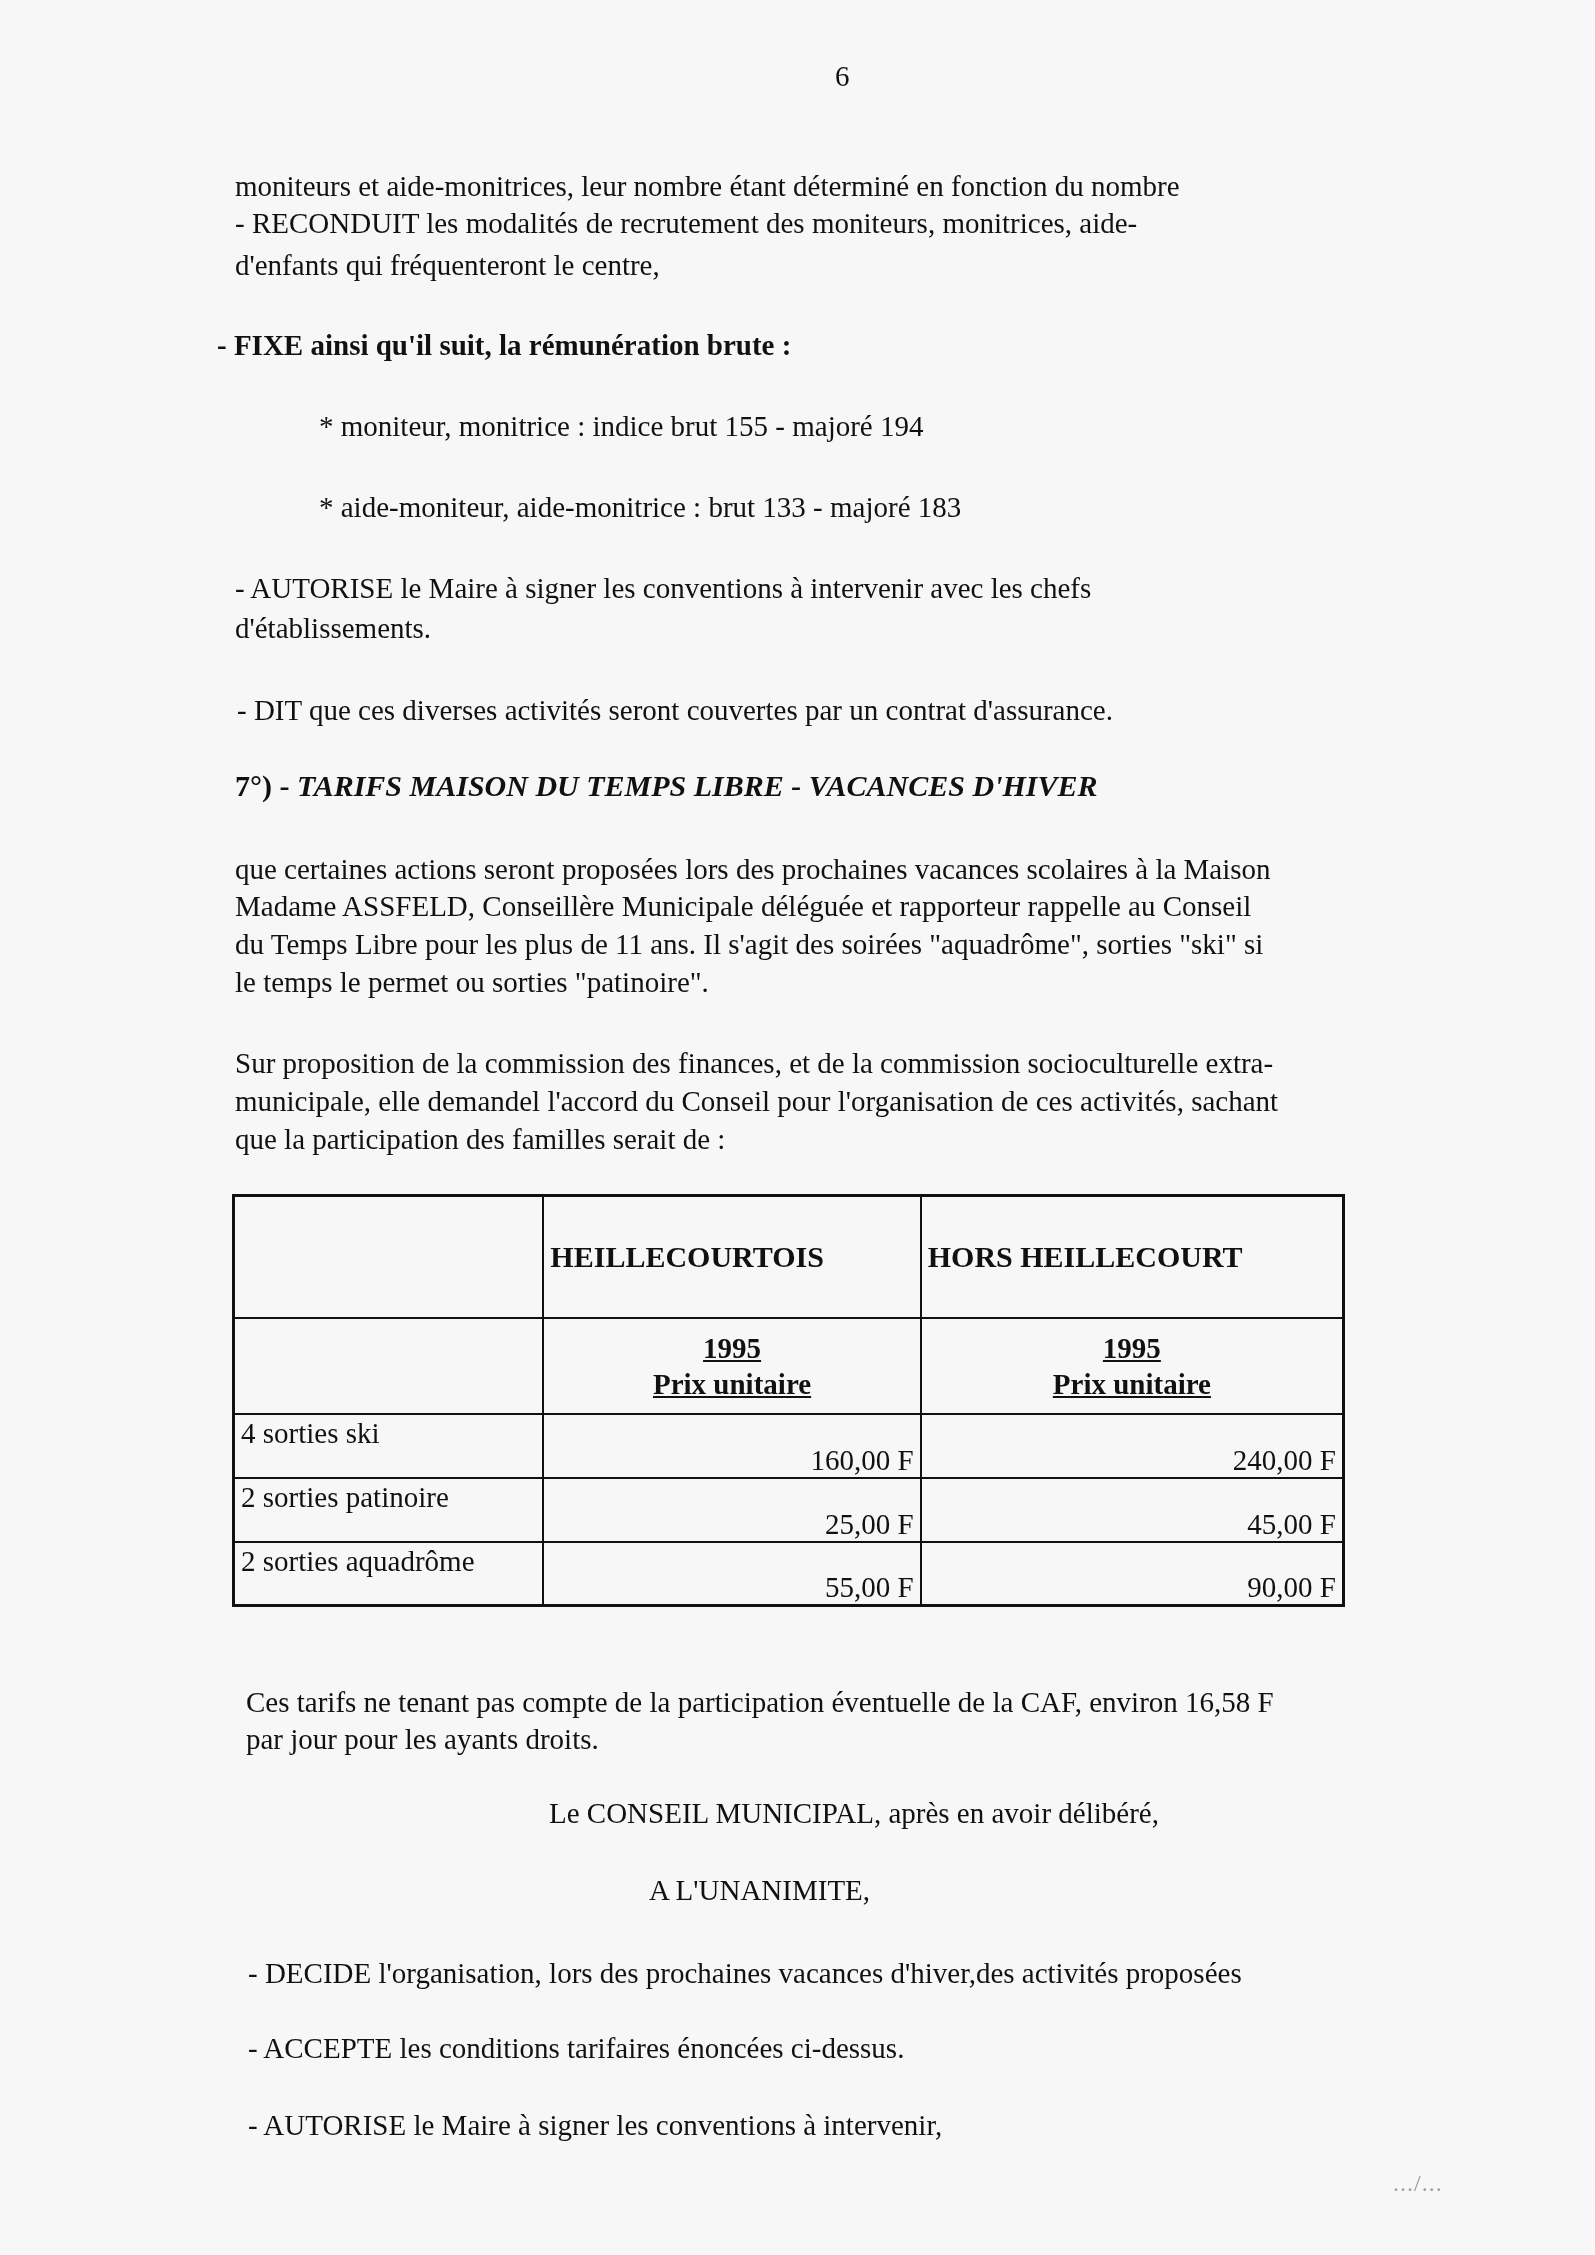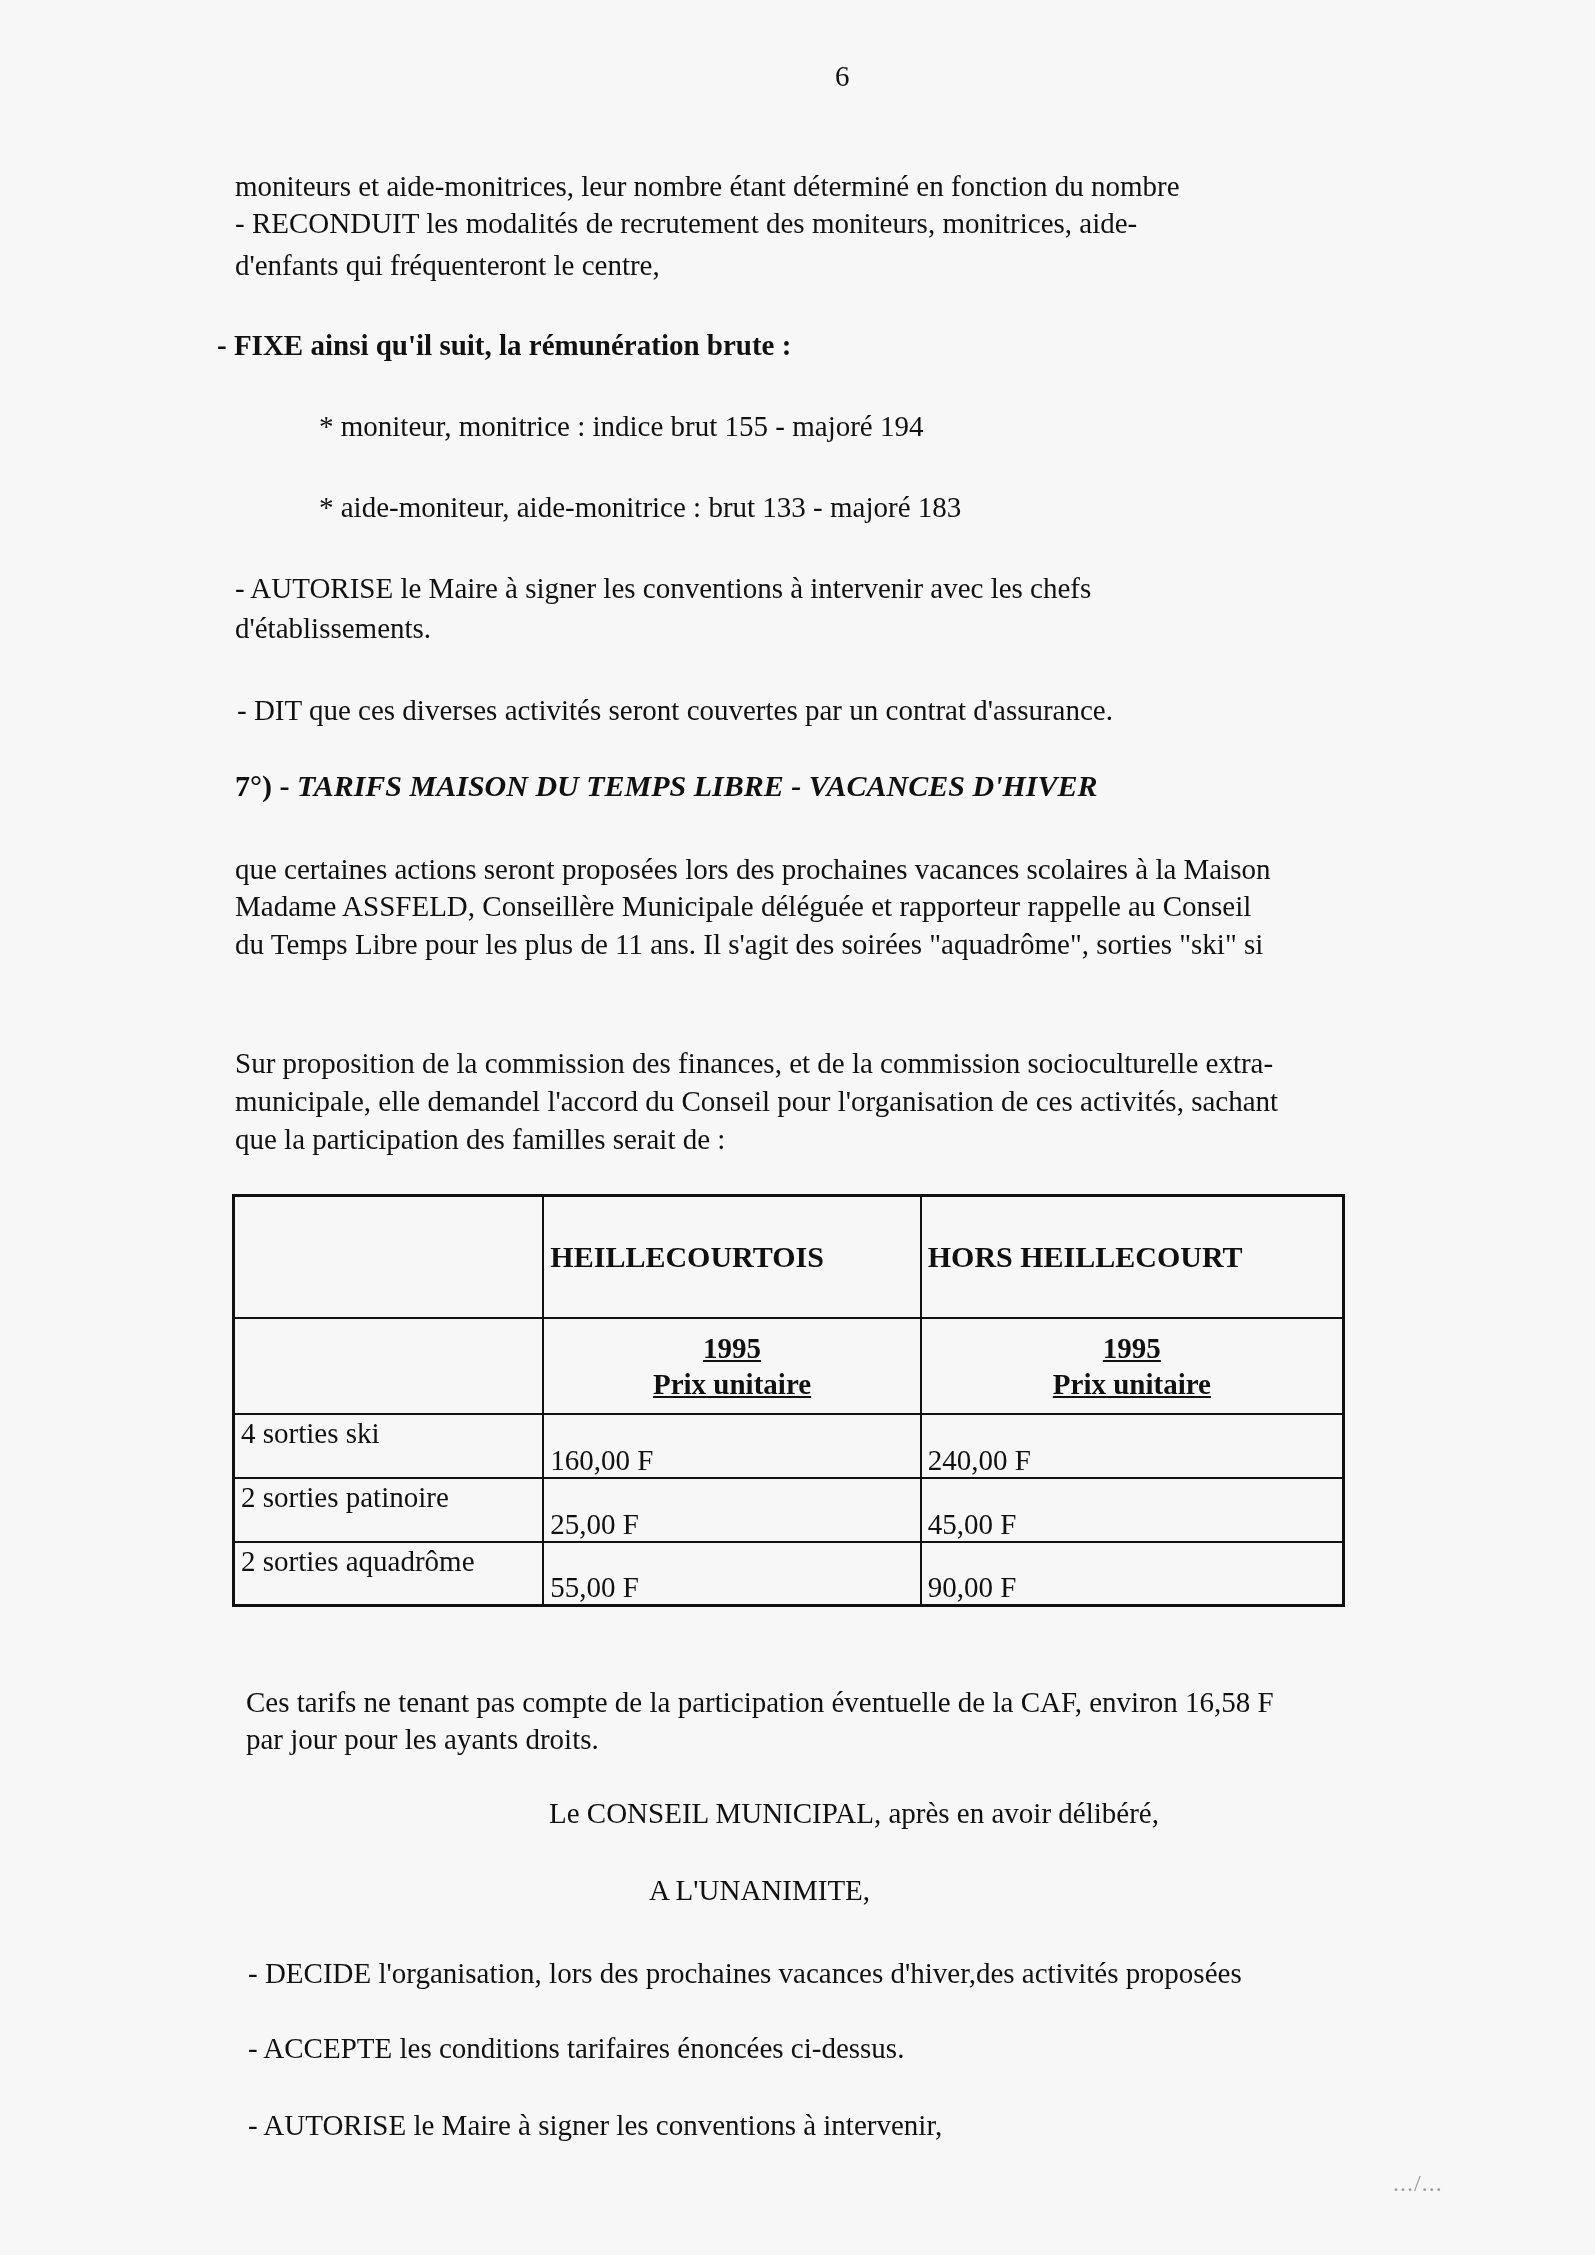--- a/index.html
+++ b/index.html
@@ -30,21 +30,21 @@
   }
   table.tarifs col.c0 { width: 311px; }
   table.tarifs col.c1 { width: 378px; }
   table.tarifs col.c2 { width: 424px; }
   tr.hdr1 { height: 122px; }
   tr.hdr1 th { font-weight: bold; font-size: 30px; text-align: left; vertical-align: middle; }
   tr.hdr2 { height: 96px; text-decoration: underline; }
   tr.hdr2 th { font-weight: bold; font-size: 29px; text-align: center; vertical-align: middle; line-height: 36px; }
   tr.data { height: 64px; }
   tr.data td.label { vertical-align: top; text-align: left; padding-top: 2px; }
-  tr.data td.val { vertical-align: bottom; text-align: left; padding-bottom: 0; }
+  tr.data td.val { vertical-align: bottom; text-align: right; padding-bottom: 0; }
 
   .center-line { font-size: 29px; }
   .contmark { left: 1393px; top: 2170px; font-size: 24px; color: #999; letter-spacing: 1px; }
 </style>
 </head>
 <body>
 
 <div class="abs pageno">6</div>
 
 <div class="para" style="top:163px;">
@@ -66,20 +66,21 @@
 <div class="abs txt" style="left:237px; top:692px;">- DIT que ces diverses activités seront couvertes par un contrat d'assurance.</div>
 
 <div class="abs heading">
   <span>7°) - </span><span class="title">TARIFS MAISON DU TEMPS LIBRE - VACANCES D'HIVER</span>
 </div>
 
 <div class="para" style="top:850px;">
   <span class="line" style="margin-top:1px;">que certaines actions seront proposées lors des prochaines vacances scolaires à la Maison</span>
   <span class="line">Madame ASSFELD, Conseillère Municipale déléguée et rapporteur rappelle au Conseil</span>
   <span class="line" style="margin-top:1px;">du Temps Libre pour les plus de 11 ans. Il s'agit des soirées "aquadrôme", sorties "ski" si</span>
+  <span class="line" style="margin-top:1px;">le temps le permet ou sorties "patinoire".</span>
 </div>
 
 <div class="para" style="top:1045px;">
   <span class="line">Sur proposition de la commission des finances, et de la commission socioculturelle extra-</span>
   <span class="line" style="margin-top:1px;">municipale, elle demandel l'accord du Conseil  pour l'organisation de ces activités, sachant</span>
   <span class="line" style="margin-top:1px;">que la participation des familles serait de :</span>
 </div>
 
 <table class="tarifs">
   <colgroup>

